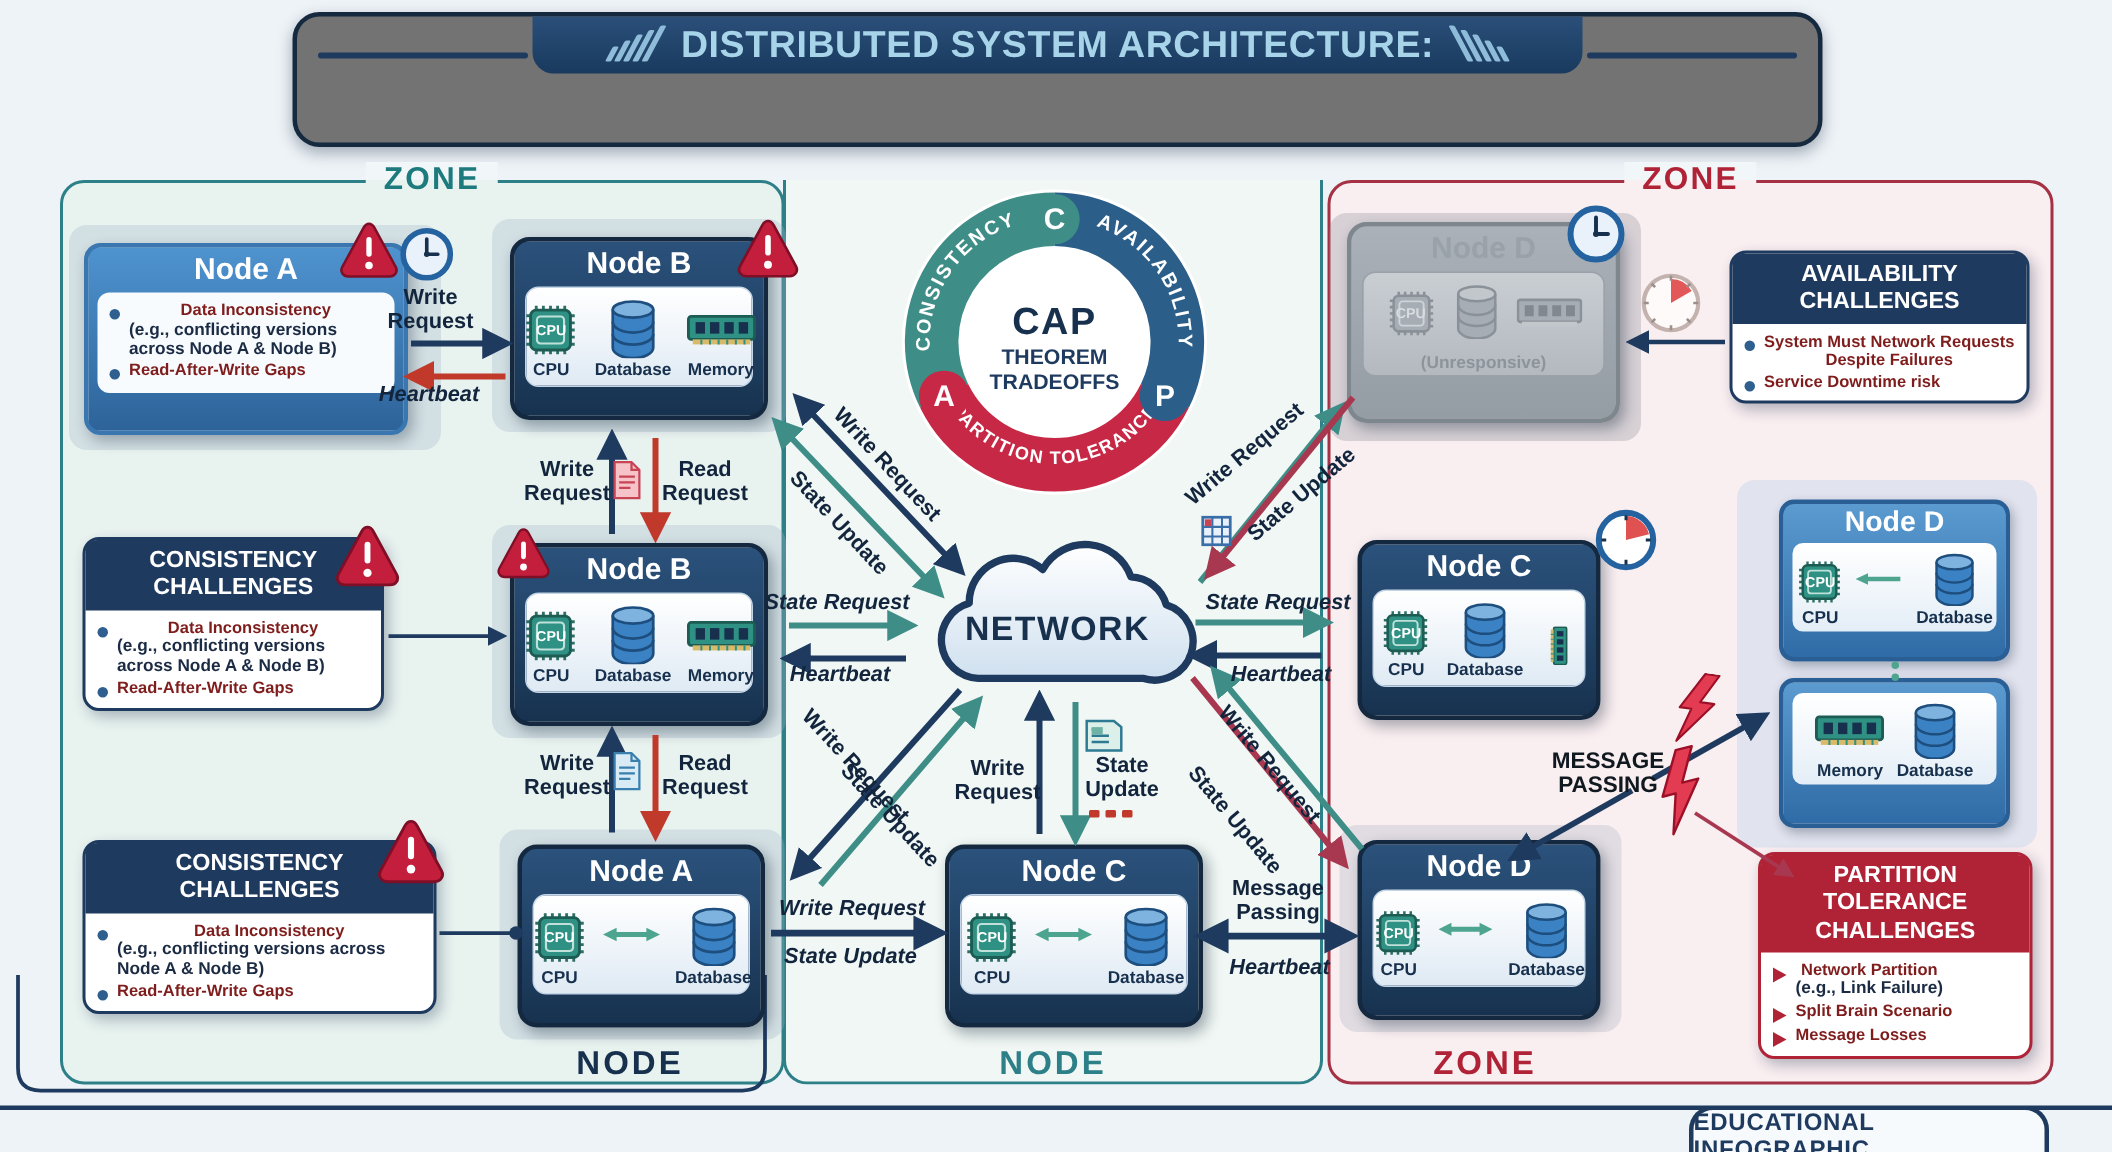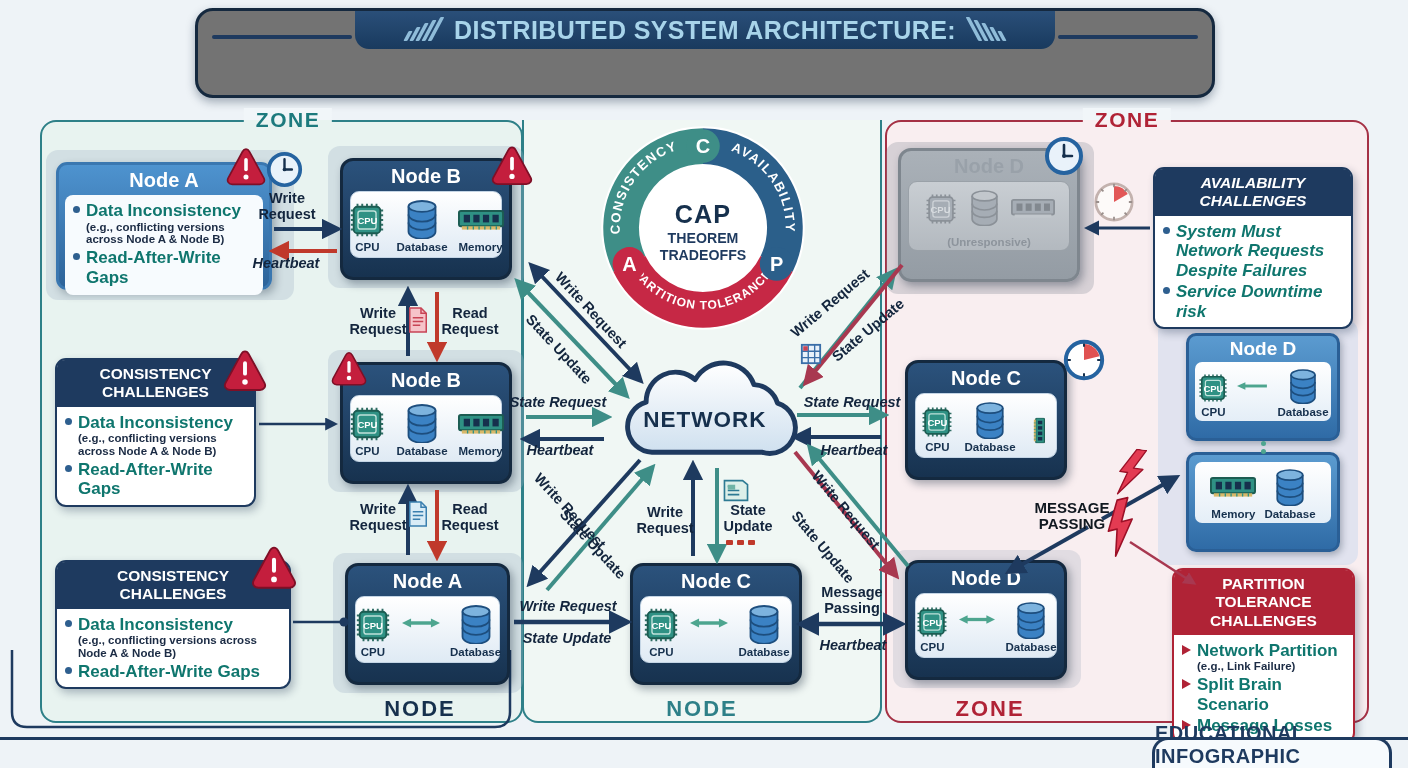--- a/index.html
+++ b/index.html
@@ -47,21 +47,21 @@
   
   .ch-box{position:absolute;border-radius:11px;background:#fff;box-sizing:border-box;
           box-shadow:3px 4px 9px rgba(20,40,70,.3);z-index:6;border:2.5px solid #1e3a5f;}
   .ch-head{background:#1e3a5f;color:#fff;font-weight:800;font-size:15.5px;text-align:center;
            line-height:1.18;padding:5px 8px;border-radius:8px 8px 0 0;}
   .ch-body{padding:6px 8px 4px;}
   .blt{display:flex;gap:6px;margin-bottom:2px;}
   .dot{width:7px;height:7px;border-radius:50%;background:#2e5f8f;margin-top:5px;flex:none;}
   .tri{width:0;height:0;border-left:9px solid #b02336;border-top:5.5px solid transparent;
        border-bottom:5.5px solid transparent;margin-top:4px;flex:none;}
-  .bl-main{font-weight:700;font-size:17px;color:#0f766e;line-height:1.15;}
+  .bl-main{font-weight:700;font-size:11px;color:#7f1d1d;line-height:1.15;text-align:center;}
   .bl-sub{font-weight:600;font-size:11.5px;color:#1b2b44;line-height:1.12;}
   .red .ch-head{background:#b02336;}
   .red{border-color:#b02336;}
   
   .gray{border-color:#7e868e;background:linear-gradient(#aab1b8,#949ca4);}
   .gray .ntitle{color:#99a1a9;}
   .gray .nbody{background:linear-gradient(#c9ced3,#b3b9bf);border-color:#9aa1a8;}
   .gray .cap{color:#8d949c;}
   .gray .chiptxt{color:#d8dce0;}
   
@@ -75,22 +75,22 @@
   .hlab{position:absolute;transform:translate(-50%,-50%);font-weight:700;font-size:14.5px;
         color:#13253d;white-space:nowrap;z-index:7;font-style:italic;}
   .rlab{position:absolute;font-weight:700;font-size:14.5px;color:#13253d;white-space:nowrap;z-index:7;}
   .icon{position:absolute;z-index:7;}
   .rdots{position:absolute;display:flex;gap:4px;z-index:7;}
   .rdots i{width:7px;height:5px;background:#c0392b;border-radius:1px;display:block;}
   
   .footline{position:absolute;left:0;top:737px;width:1408px;height:3px;background:#1e3a5f;z-index:8;}
   .foottab{position:absolute;left:1126px;top:737px;width:240px;height:31px;background:#f6fafd;
            border:3px solid #1e3a5f;border-bottom:none;border-radius:16px 16px 0 0;box-sizing:border-box;
-           display:flex;align-items:flex-end;justify-content:center;z-index:9;
-           font-weight:800;font-size:20px;color:#1e3a5f;letter-spacing:.5px;margin-left:26px;}
+           display:flex;align-items:flex-start;justify-content:center;z-index:9;
+           font-weight:800;font-size:16px;color:#1e3a5f;letter-spacing:.5px;}
   svg text{font-family:"Liberation Sans","DejaVu Sans",sans-serif;}
 </style>
 </head>
 <body>
 
 <svg width="0" height="0" style="position:absolute" aria-hidden="true">
   <defs>
     <linearGradient id="cg" x1="0" y1="0" x2="0" y2="1">
       <stop offset="0" stop-color="#ffffff"></stop>
         <stop offset="1" stop-color="#cfe0ef"></stop>
@@ -546,21 +546,21 @@
       <span class="cap" style="width:100%;text-align:center;">(Unresponsive)</span>
     </div>
   </div>
   <svg class="icon" style="left:1044px;top:136px;width:40px;height:40px;">
       <use href="#clock"></use>
     </svg>
   <svg class="icon" style="left:1092px;top:180px;width:44px;height:44px;">
       <use href="#timer-soft"></use>
     </svg>
 
-  <div class="ch-box" style="left:1153px;top:167px;width:200px;font-style:italic;">
+  <div class="ch-box" style="left:1153px;top:167px;width:200px;">
     <div class="ch-head">AVAILABILITY CHALLENGES</div>
     <div class="ch-body">
       <div class="blt">
           <span class="dot"></span>
         <div class="bl-main">System Must Network Requests Despite Failures</div>
         </div>
       <div class="blt">
           <span class="dot"></span>
         <div class="bl-main">Service Downtime risk</div>
         </div>

